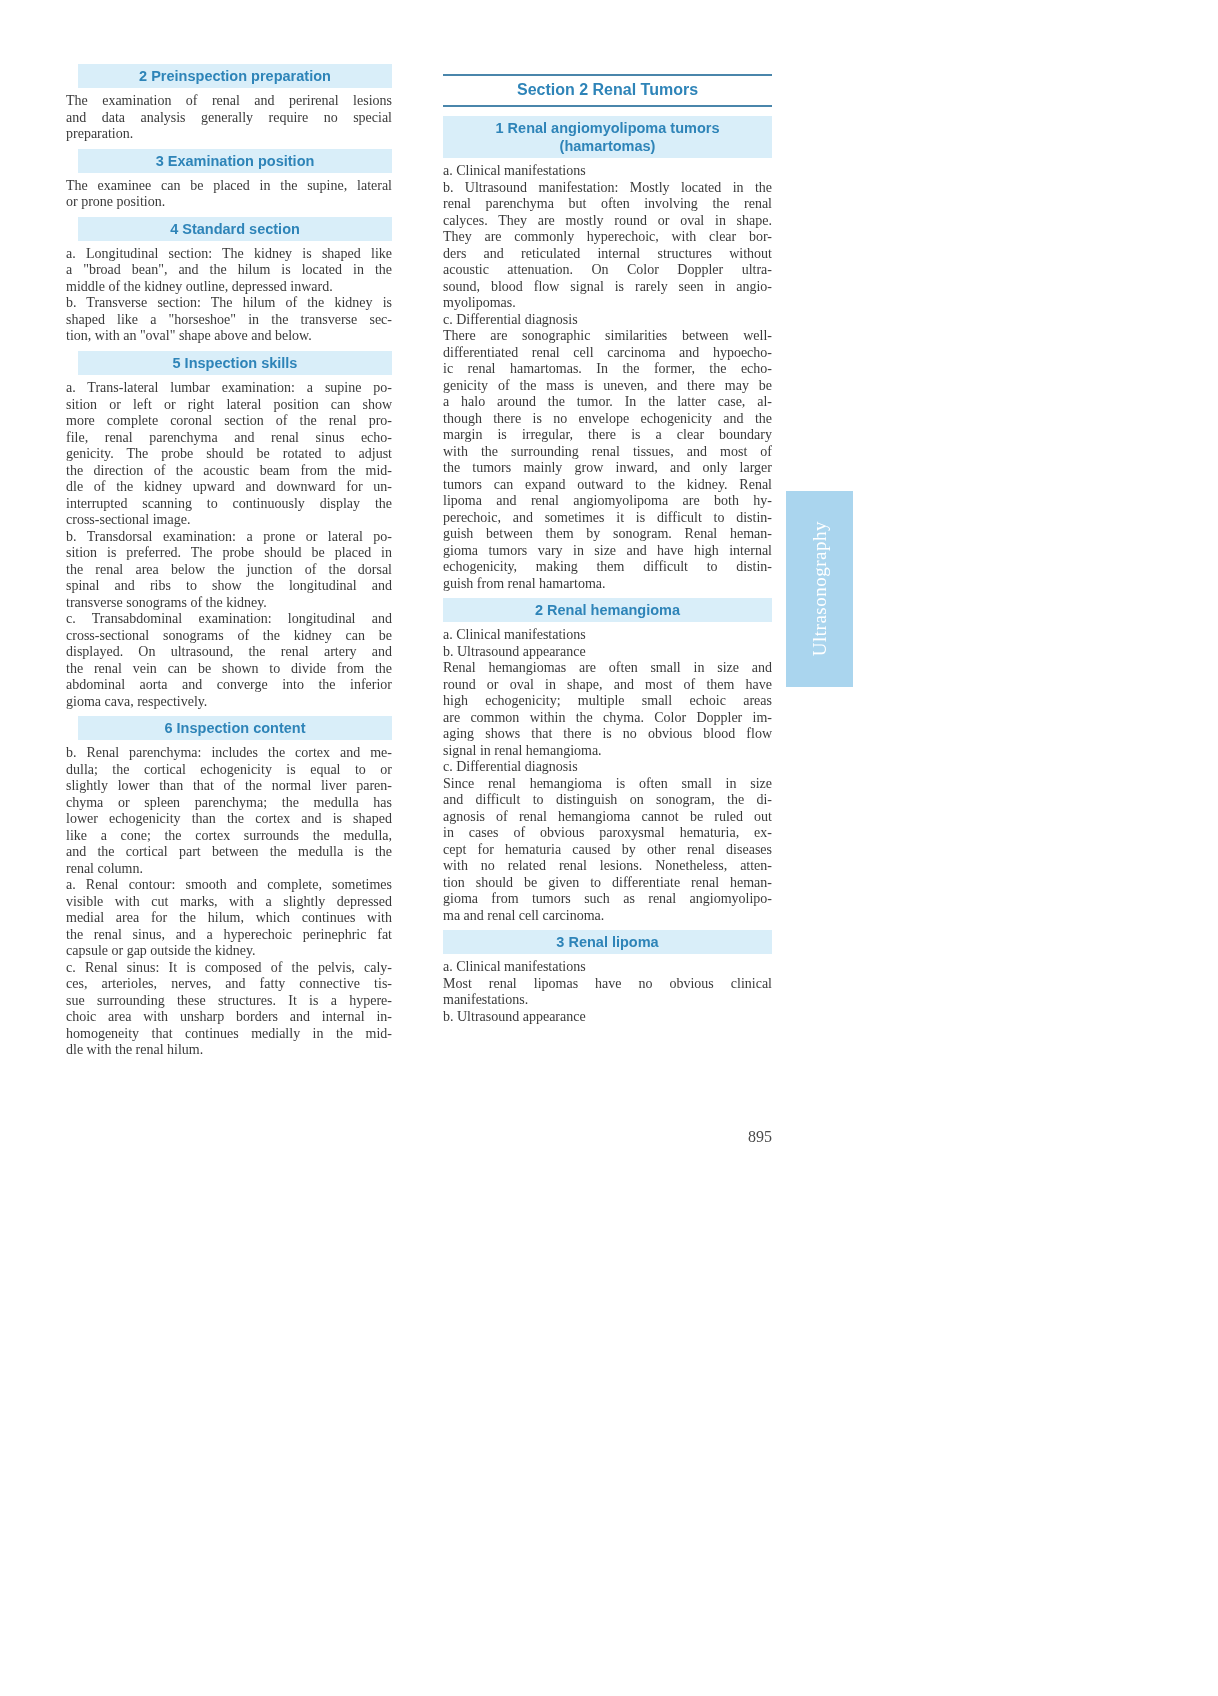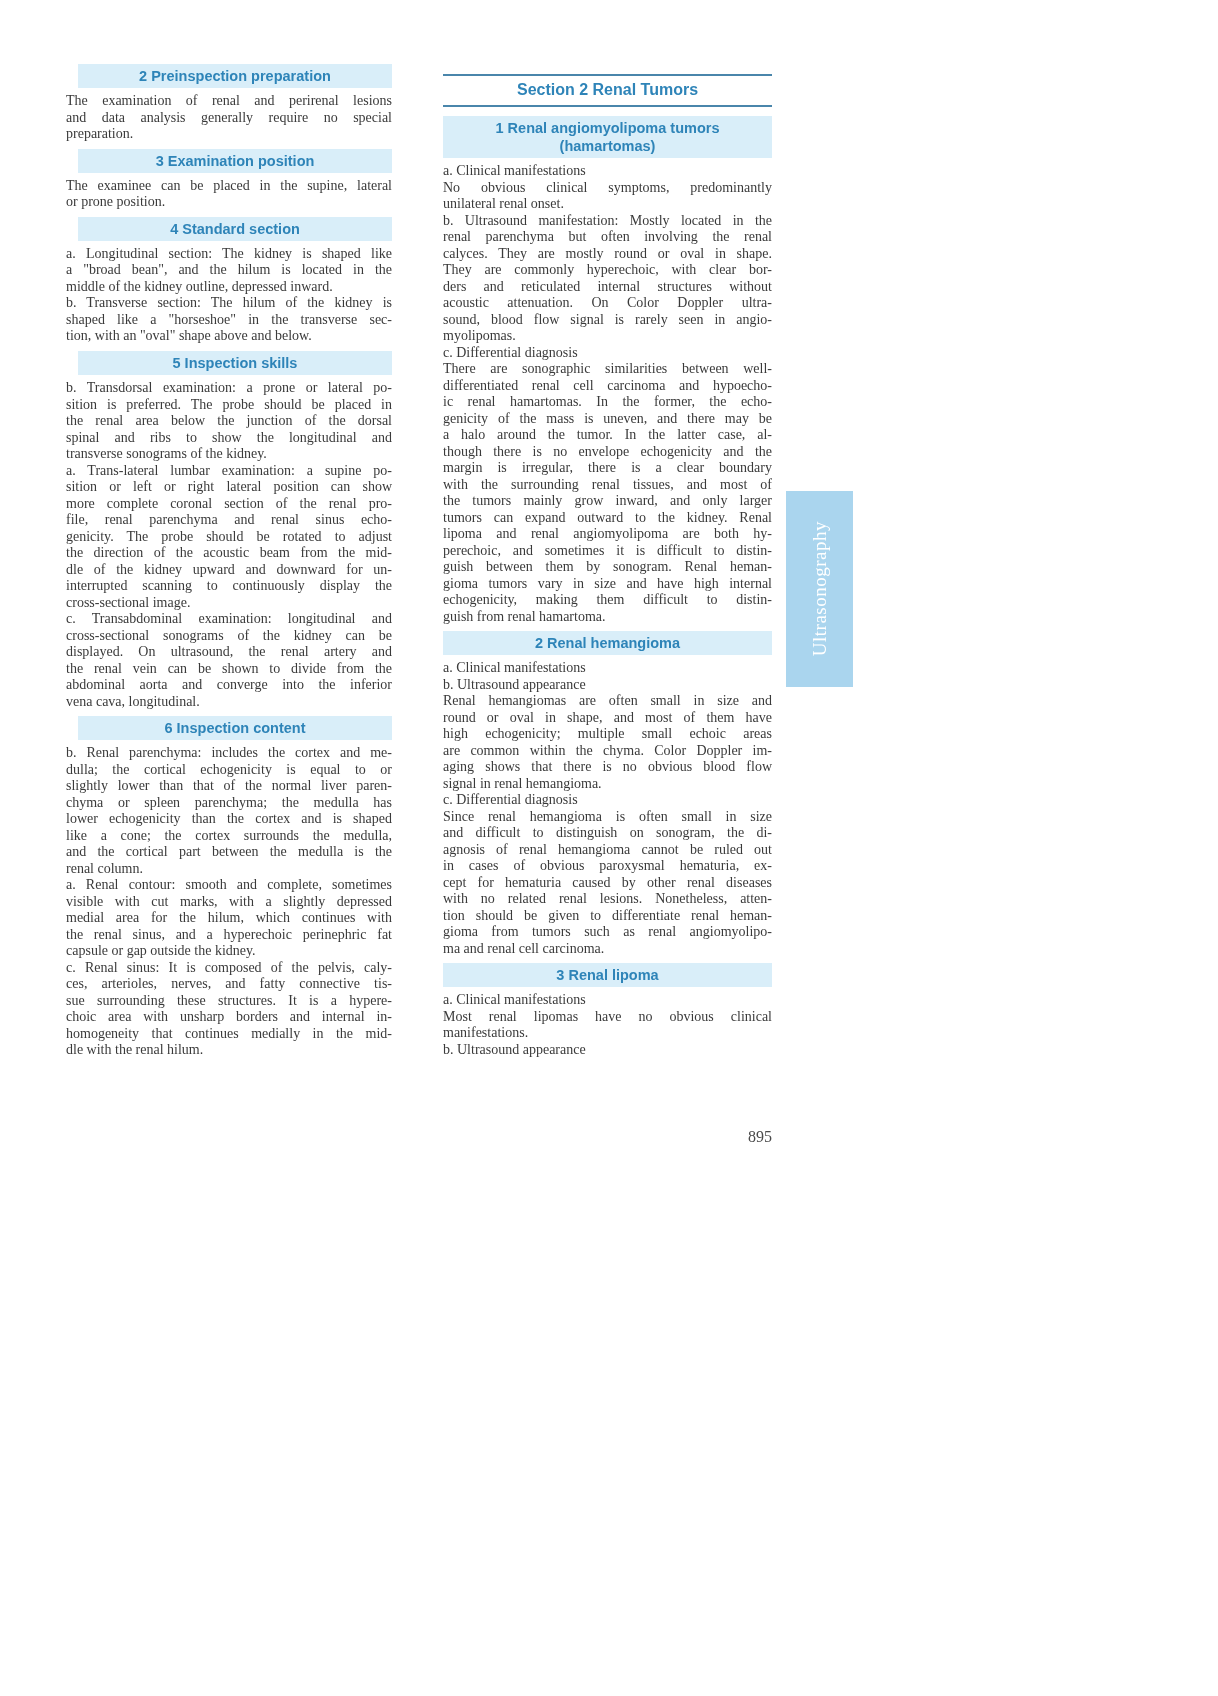--- a/index.html
+++ b/index.html
@@ -110,44 +110,44 @@
       </div>
       <div class="para">
         <div class="line">b. Transverse section: The hilum of the kidney is</div>
         <div class="line">shaped like a "horseshoe" in the transverse sec-</div>
         <div class="line last">tion, with an "oval" shape above and below.</div>
       </div>
       <div class="heading">
         <div>5 Inspection skills</div>
       </div>
       <div class="para">
-        <div class="line">b. Transdorsal examination: a prone or lateral po-</div>
-        <div class="line">sition is preferred. The probe should be placed in</div>
-        <div class="line">the renal area below the junction of the dorsal</div>
-        <div class="line">spinal and ribs to show the longitudinal and</div>
-        <div class="line last">transverse sonograms of the kidney.</div>
-      </div>
-      <div class="para">
         <div class="line">a. Trans-lateral lumbar examination: a supine po-</div>
         <div class="line">sition or left or right lateral position can show</div>
         <div class="line">more complete coronal section of the renal pro-</div>
         <div class="line">file, renal parenchyma and renal sinus echo-</div>
         <div class="line">genicity. The probe should be rotated to adjust</div>
         <div class="line">the direction of the acoustic beam from the mid-</div>
         <div class="line">dle of the kidney upward and downward for un-</div>
         <div class="line">interrupted scanning to continuously display the</div>
         <div class="line last">cross-sectional image.</div>
       </div>
       <div class="para">
+        <div class="line">b. Transdorsal examination: a prone or lateral po-</div>
+        <div class="line">sition is preferred. The probe should be placed in</div>
+        <div class="line">the renal area below the junction of the dorsal</div>
+        <div class="line">spinal and ribs to show the longitudinal and</div>
+        <div class="line last">transverse sonograms of the kidney.</div>
+      </div>
+      <div class="para">
         <div class="line">c. Transabdominal examination: longitudinal and</div>
         <div class="line">cross-sectional sonograms of the kidney can be</div>
         <div class="line">displayed. On ultrasound, the renal artery and</div>
         <div class="line">the renal vein can be shown to divide from the</div>
         <div class="line">abdominal aorta and converge into the inferior</div>
-        <div class="line last">vena cava, longitudinal.</div>
+        <div class="line last">gioma cava, respectively.</div>
       </div>
       <div class="heading">
         <div>6 Inspection content</div>
       </div>
       <div class="para">
         <div class="line">b. Renal parenchyma: includes the cortex and me-</div>
         <div class="line">dulla; the cortical echogenicity is equal to or</div>
         <div class="line">slightly lower than that of the normal liver paren-</div>
         <div class="line">chyma or spleen parenchyma; the medulla has</div>
         <div class="line">lower echogenicity than the cortex and is shaped</div>
@@ -175,24 +175,20 @@
   <div class="col col-right">
       <div class="rule-heading">
         <div>Section 2 Renal Tumors</div>
       </div>
       <div class="heading">
         <div>1 Renal angiomyolipoma tumors</div>
         <div>(hamartomas)</div>
       </div>
       <div class="para">
         <div class="line last">a. Clinical manifestations</div>
-      </div>
-      <div class="para">
-        <div class="line">No obvious clinical symptoms, predominantly</div>
-        <div class="line last">unilateral renal onset.</div>
       </div>
       <div class="para">
         <div class="line">b. Ultrasound manifestation: Mostly located in the</div>
         <div class="line">renal parenchyma but often involving the renal</div>
         <div class="line">calyces. They are mostly round or oval in shape.</div>
         <div class="line">They are commonly hyperechoic, with clear bor-</div>
         <div class="line">ders and reticulated internal structures without</div>
         <div class="line">acoustic attenuation. On Color Doppler ultra-</div>
         <div class="line">sound, blood flow signal is rarely seen in angio-</div>
         <div class="line last">myolipomas.</div>

